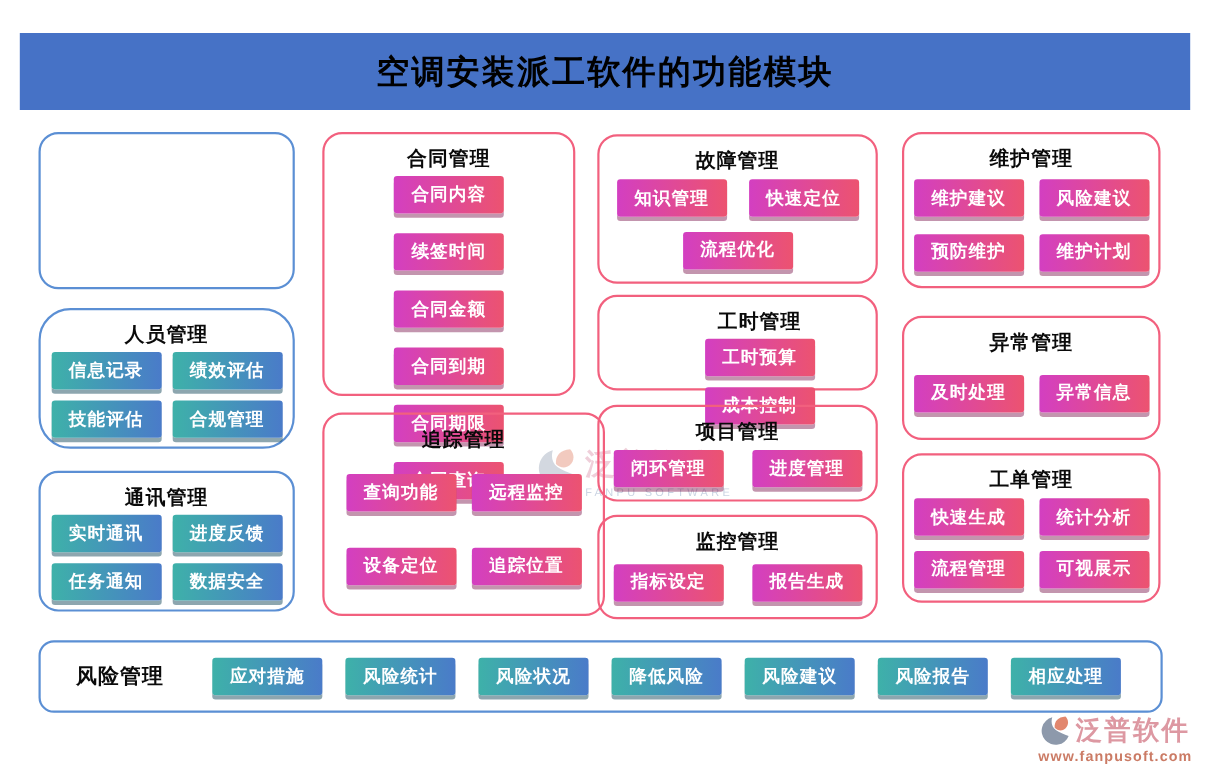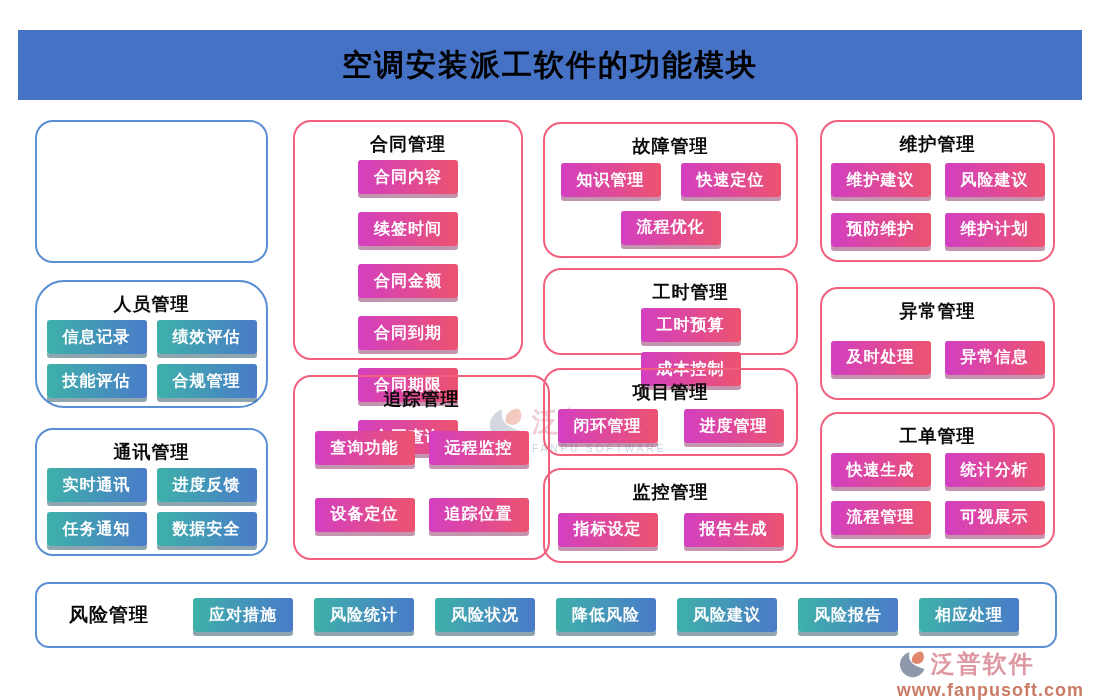--- a/index.html
+++ b/index.html
@@ -96,21 +96,21 @@
 
   
   .footer{position:absolute;right:16px;top:648px;z-index:3;}
   .footer .row{display:flex;align-items:center;}
   .footer svg{width:32px;height:32px;flex:0 0 auto;}
   .brand-name{
     font-size:24px;font-weight:800;color:#DD98A2;letter-spacing:2px;
     margin-left:2px;font-family:"Liberation Serif","DejaVu Serif",serif;
   }
   .brand-url{
-    font-size:18px;color:#CB7B65;letter-spacing:1px;margin-top:0;
+    font-size:13px;color:#CB7B65;letter-spacing:1px;margin-top:0;
     text-align:right;font-weight:700;
   }
 </style>
 </head>
 <body style="--header-bg: #4672C6; --blue-border: #5B8FD4; --pink-border: #F2607E; --btn-blue-1: #3EB1A9; --btn-blue-2: #4A7BC9; --btn-pink-1: #D33FC1; --btn-pink-2: #EC5370;">
 
 <div class="stage">
 
   <div class="header">
     <h1>空调安装派工软件的功能模块</h1>

